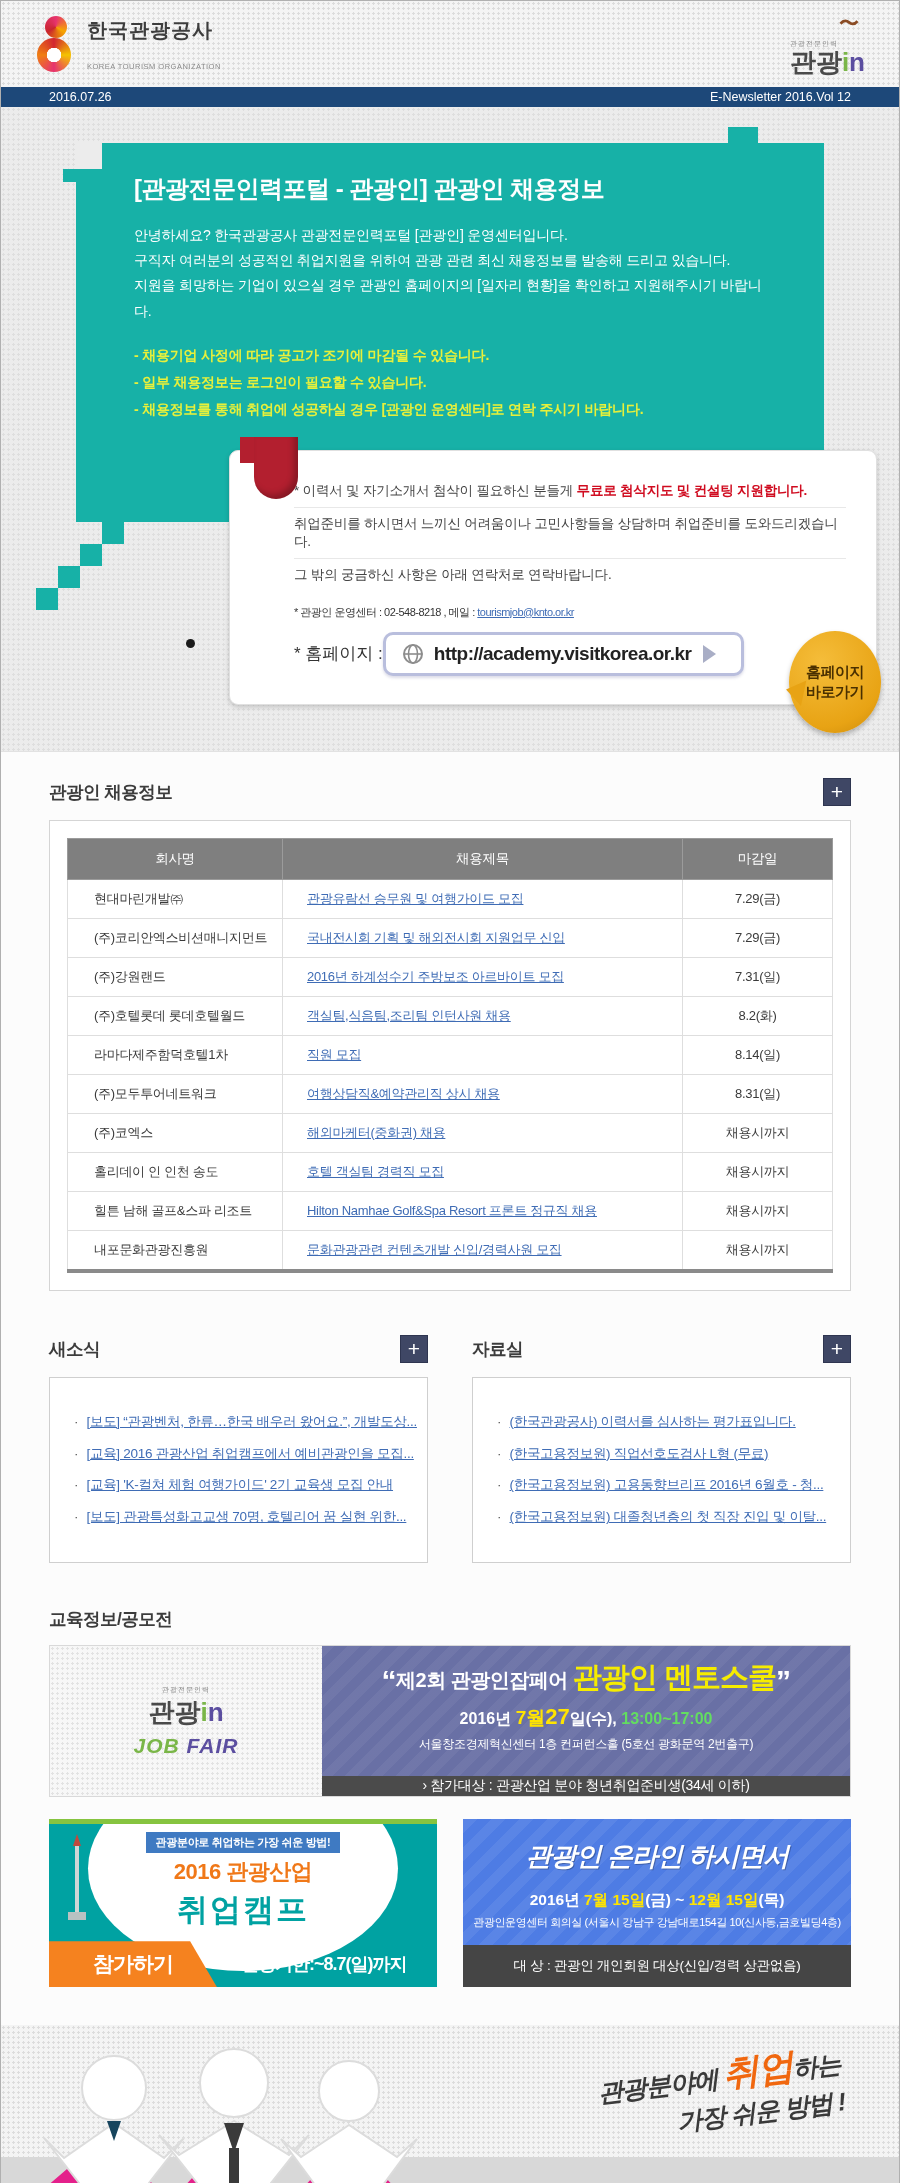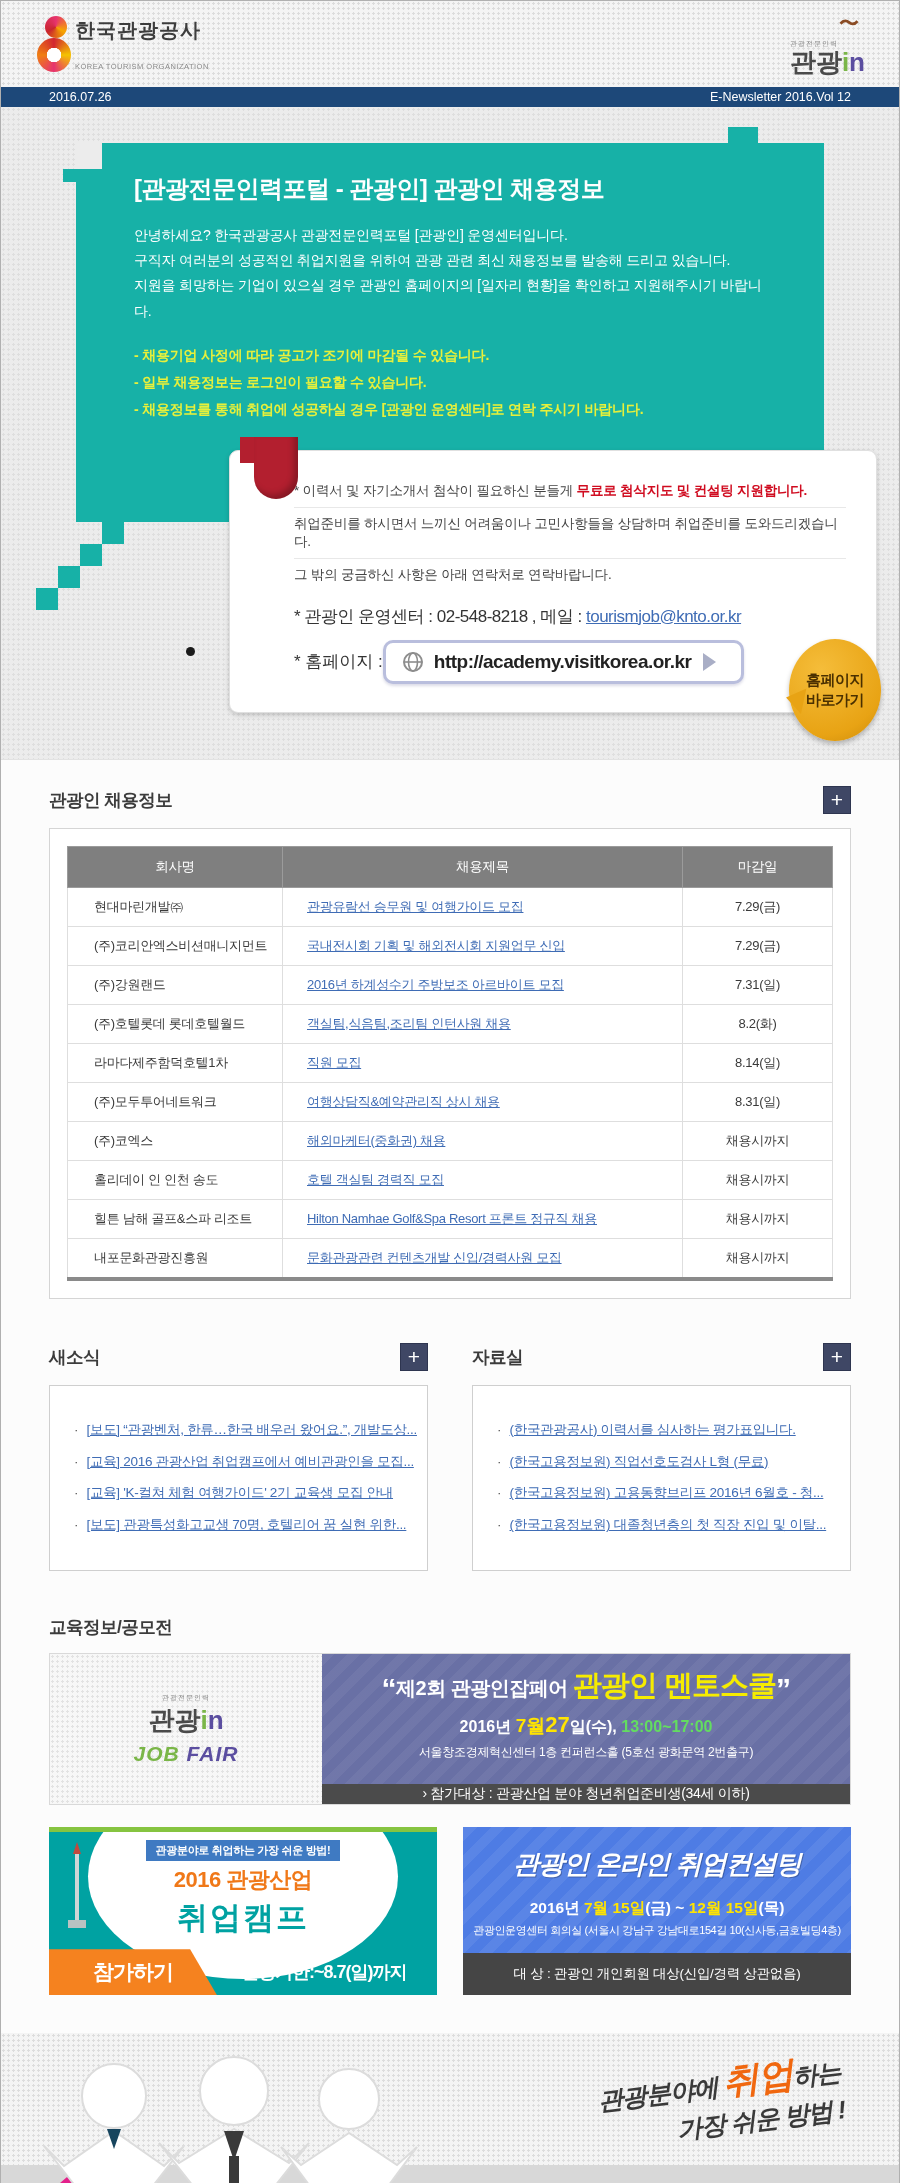--- a/index.html
+++ b/index.html
@@ -5,21 +5,21 @@
   * { margin:0; padding:0; box-sizing:border-box; }
   html { background:#ffffff; }
   body { font-family:"Liberation Sans","DejaVu Sans",sans-serif; }
   .page { width:900px; margin:0 auto; background:#f4f4f4; border:1px solid #b0b0b0; overflow:hidden; }
   .dotbg { background-color:#f4f4f4;
            background-image:radial-gradient(#dcdcdc 1px, transparent 1.1px);
            background-size:5px 5px; }
 
   
   .header { height:86px; display:flex; align-items:center; justify-content:space-between; padding:0 34px; }
-  .kto-logo { display:flex; align-items:center; }
+  .kto-logo { display:flex; align-items:center; gap:12px; }
   .kto-sym { width:40px; height:56px; position:relative; }
   .kto-sym .top { position:absolute; top:0; left:10px; width:22px; height:22px; border-radius:50%;
         background:conic-gradient(#e6336f,#f7a600,#c9252d,#e6336f); }
   .kto-sym .bot { position:absolute; bottom:0; left:2px; width:34px; height:34px; border-radius:50%;
         background:radial-gradient(circle,#ffffff 0 7px,transparent 7.5px),
                    conic-gradient(#d22630,#f4c300,#e6336f,#f07f13,#d22630); }
   .kto-text .kr { font-size:20px; font-weight:bold; color:#3d3d3d; letter-spacing:1px; }
   .kto-text .en { font-size:7.5px; color:#8a8a8a; letter-spacing:.5px; margin-top:18px; }
   .tin-logo { text-align:left; line-height:1; position:relative; }
   .tin-roof { color:#8a4b24; font-size:20px; font-weight:bold; display:block; text-align:right; margin-right:6px; }
@@ -48,21 +48,21 @@
 
   .card { position:relative; background:#fff; border-radius:9px; margin:-72px 22px 0 228px;
           box-shadow:0 2px 5px rgba(0,0,0,.18); border:1px solid #e0e0e0;
           padding:24px 30px 28px 64px; z-index:3; }
   .pin { position:absolute; left:24px; top:-14px; width:44px; height:62px; background:#b31f2f;
          border-radius:0 0 22px 22px; box-shadow:inset -4px -4px 6px rgba(0,0,0,.25); }
   .pin::before { content:""; position:absolute; left:-14px; top:0; width:14px; height:26px; background:#b31f2f; }
   .card .row { font-size:13.5px; color:#444; padding:7px 0; border-bottom:1px solid #e8e8e8; letter-spacing:-.2px; }
   .card .row.last { border-bottom:none; }
   .card .hl-red { color:#d00c20; font-weight:bold; }
-  .card .contact { font-size:17px; color:#333; margin-top:14px; letter-spacing:-.5px; }
+  .card .contact { font-size:11px; color:#333; margin-top:14px; letter-spacing:-.5px; }
   .card a.mail { color:#3f6cb5; text-decoration:underline; }
   .card .home-row { font-size:17px; color:#333; margin-top:12px; display:flex; align-items:center; gap:0; }
   .urlpill { display:inline-flex; align-items:center; gap:10px; border:3px solid #b9bedd; background:#fff;
              border-radius:10px; padding:8px 16px; box-shadow:0 2px 3px rgba(80,80,140,.2); }
   .urlpill .url { font-size:19px; font-weight:bold; color:#222; letter-spacing:-.5px; }
   .go-arrow { width:0; height:0; border:9px solid transparent; border-left:13px solid #a9aec6; margin-left:2px; }
   .dot-deco { position:absolute; left:-44px; bottom:56px; width:9px; height:9px; border-radius:50%; background:#1a1a1a; }
 
   .bubble { position:absolute; right:18px; bottom:18px; width:92px; height:102px; border-radius:50%;
             background:radial-gradient(circle at 35% 30%, #f5bd3a, #e8a314 70%, #c9880a);
@@ -382,21 +382,21 @@
             <span class="b2-ribbon">관광분야로 취업하는 가장 쉬운 방법!</span>
             <div class="b2-l1">2016 관광산업</div>
             <div class="b2-l2">취업캠프</div>
           </div>
           <div class="b2-apply">참가하기</div>
           <div class="b2-deadline">* 신청기한:~8.7(일)까지</div>
         </div>
 
         <div class="banner3">
           <div class="b3-main">
-            <div class="b3-title">관광인 온라인 취업컨설팅</div>
+            <div class="b3-title">관광인 온라인 하시면서</div>
             <div class="b3-date"><span>2016년 </span><span class="y">7월 15일</span><span>(금) ~ </span><span class="y">12월 15일</span><span>(목)</span></div>
             <div class="b3-venue">관광인운영센터 회의실  (서울시 강남구 강남대로154길 10(신사동,금호빌딩4층)</div>
           </div>
           <div class="b3-strip">대  상 : 관광인 개인회원 대상(신입/경력 상관없음)</div>
         </div>
       </div>
     </div>
   </div>
 
   <div class="promo">

